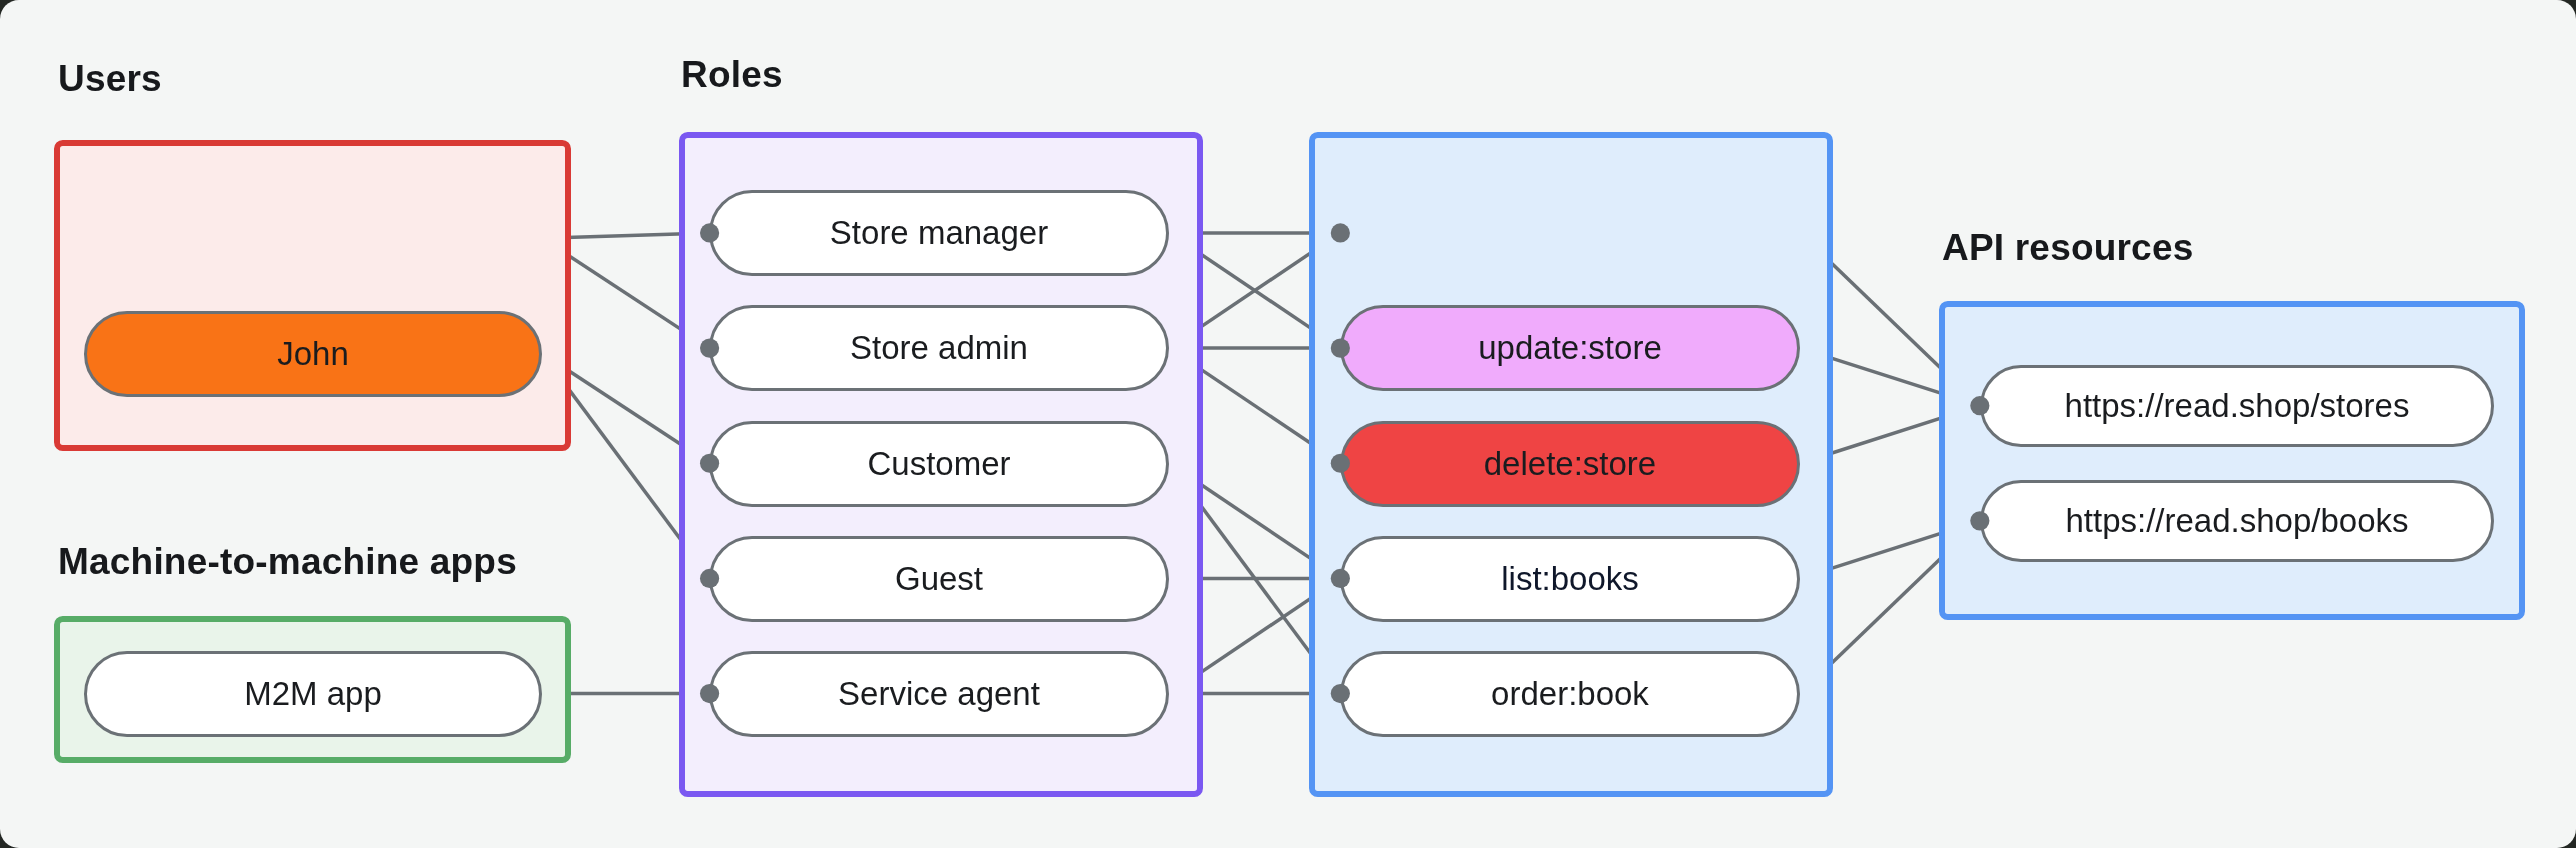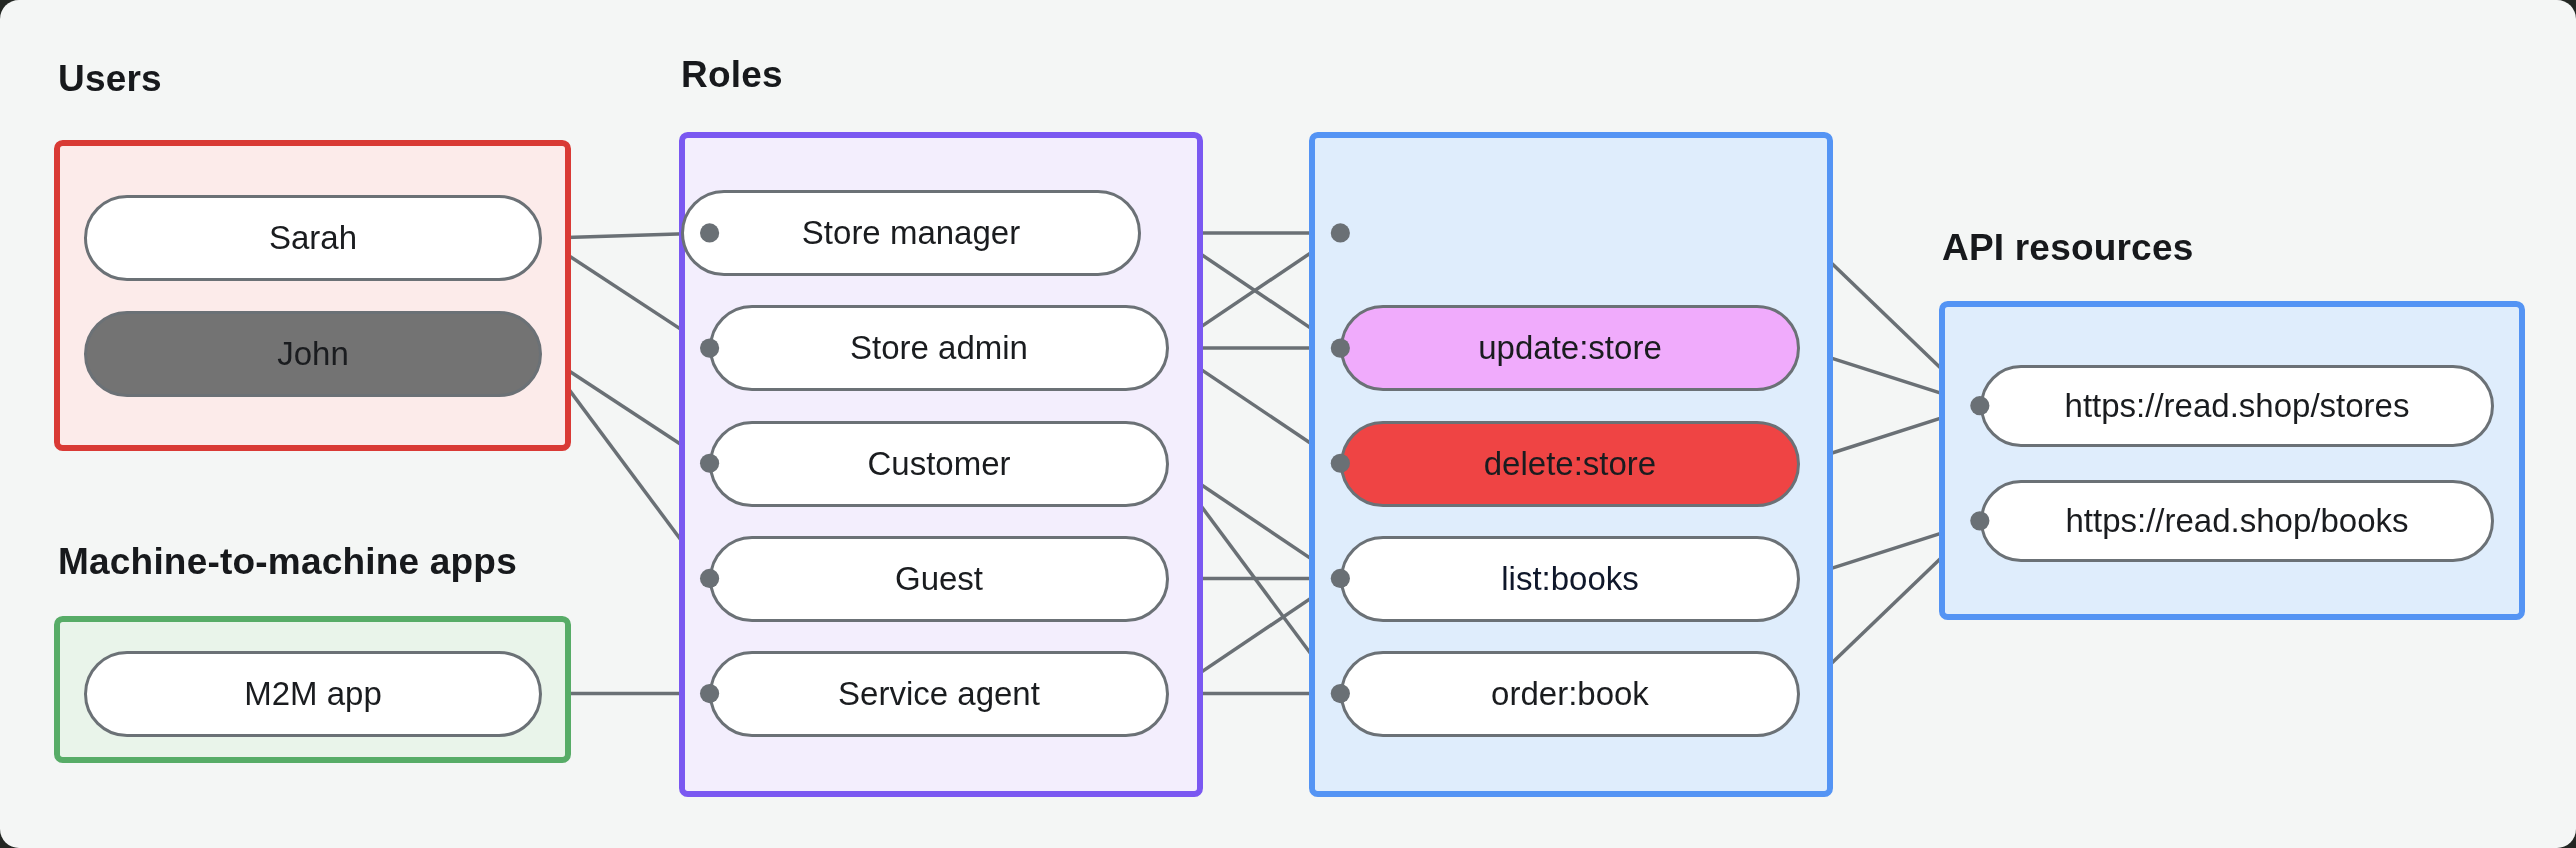--- a/index.html
+++ b/index.html
@@ -74,30 +74,27 @@
       <div class="group-label" style="left: 58px; top: 58px; color: rgb(23, 25, 28);">Users</div>
       <div class="group-box" style="left: 54px; top: 616px; width: 517px; height: 147px; background: rgb(233, 244, 234); border-color: rgb(87, 172, 103);"></div>
       <div class="group-label" style="left: 58px; top: 541px; color: rgb(23, 25, 28);">Machine-to-machine apps</div>
       <div class="group-box" style="left: 679px; top: 132px; width: 524px; height: 665px; background: rgb(243, 238, 253); border-color: rgb(122, 88, 241);"></div>
       <div class="group-label" style="left: 681px; top: 54px; color: rgb(23, 25, 28);">Roles</div>
       <div class="group-box" style="left: 1309px; top: 132px; width: 524px; height: 665px; background: rgb(223, 237, 252); border-color: rgb(84, 148, 244);"></div>
       <div class="group-box" style="left: 1939px; top: 301px; width: 586px; height: 319px; background: rgb(223, 237, 252); border-color: rgb(84, 148, 244);"></div>
       <div class="group-label" style="left: 1942px; top: 227px; color: rgb(23, 25, 28);">API resources</div>
     </div>
   <div class="layer" id="nodes-layer">
-      <div class="node-pill" style="left: 84px; top: 195px; width: 458px; height: 86px; background: rgb(255, 255, 255); border-color: rgb(107, 113, 118); color: rgb(26, 28, 31);">
-        <span>Sarah</span>
-      </div>
-      <div class="node-pill" style="left: 84px; top: 311px; width: 458px; height: 86px; background: #737373; border-color: rgb(107, 113, 118); color: rgb(26, 28, 31);">
+      <div class="node-pill" style="left: 84px; top: 311px; width: 458px; height: 86px; background: #f97316; border-color: rgb(107, 113, 118); color: rgb(26, 28, 31);">
         <span>John</span>
       </div>
       <div class="node-pill" style="left: 84px; top: 651px; width: 458px; height: 86px; background: rgb(255, 255, 255); border-color: rgb(107, 113, 118); color: rgb(26, 28, 31);">
         <span>M2M app</span>
       </div>
-      <div class="node-pill" style="left: 681px; top: 190px; width: 460px; height: 86px; background: rgb(255, 255, 255); border-color: rgb(107, 113, 118); color: rgb(26, 28, 31);">
+      <div class="node-pill" style="left: 709px; top: 190px; width: 460px; height: 86px; background: rgb(255, 255, 255); border-color: rgb(107, 113, 118); color: rgb(26, 28, 31);">
         <span>Store manager</span>
       </div>
       <div class="node-pill" style="left: 709px; top: 305px; width: 460px; height: 86px; background: rgb(255, 255, 255); border-color: rgb(107, 113, 118); color: rgb(26, 28, 31);">
         <span>Store admin</span>
       </div>
       <div class="node-pill" style="left: 709px; top: 421px; width: 460px; height: 86px; background: rgb(255, 255, 255); border-color: rgb(107, 113, 118); color: rgb(26, 28, 31);">
         <span>Customer</span>
       </div>
       <div class="node-pill" style="left: 709px; top: 536px; width: 460px; height: 86px; background: rgb(255, 255, 255); border-color: rgb(107, 113, 118); color: rgb(26, 28, 31); text-align: right;">
         <span>Guest</span>

